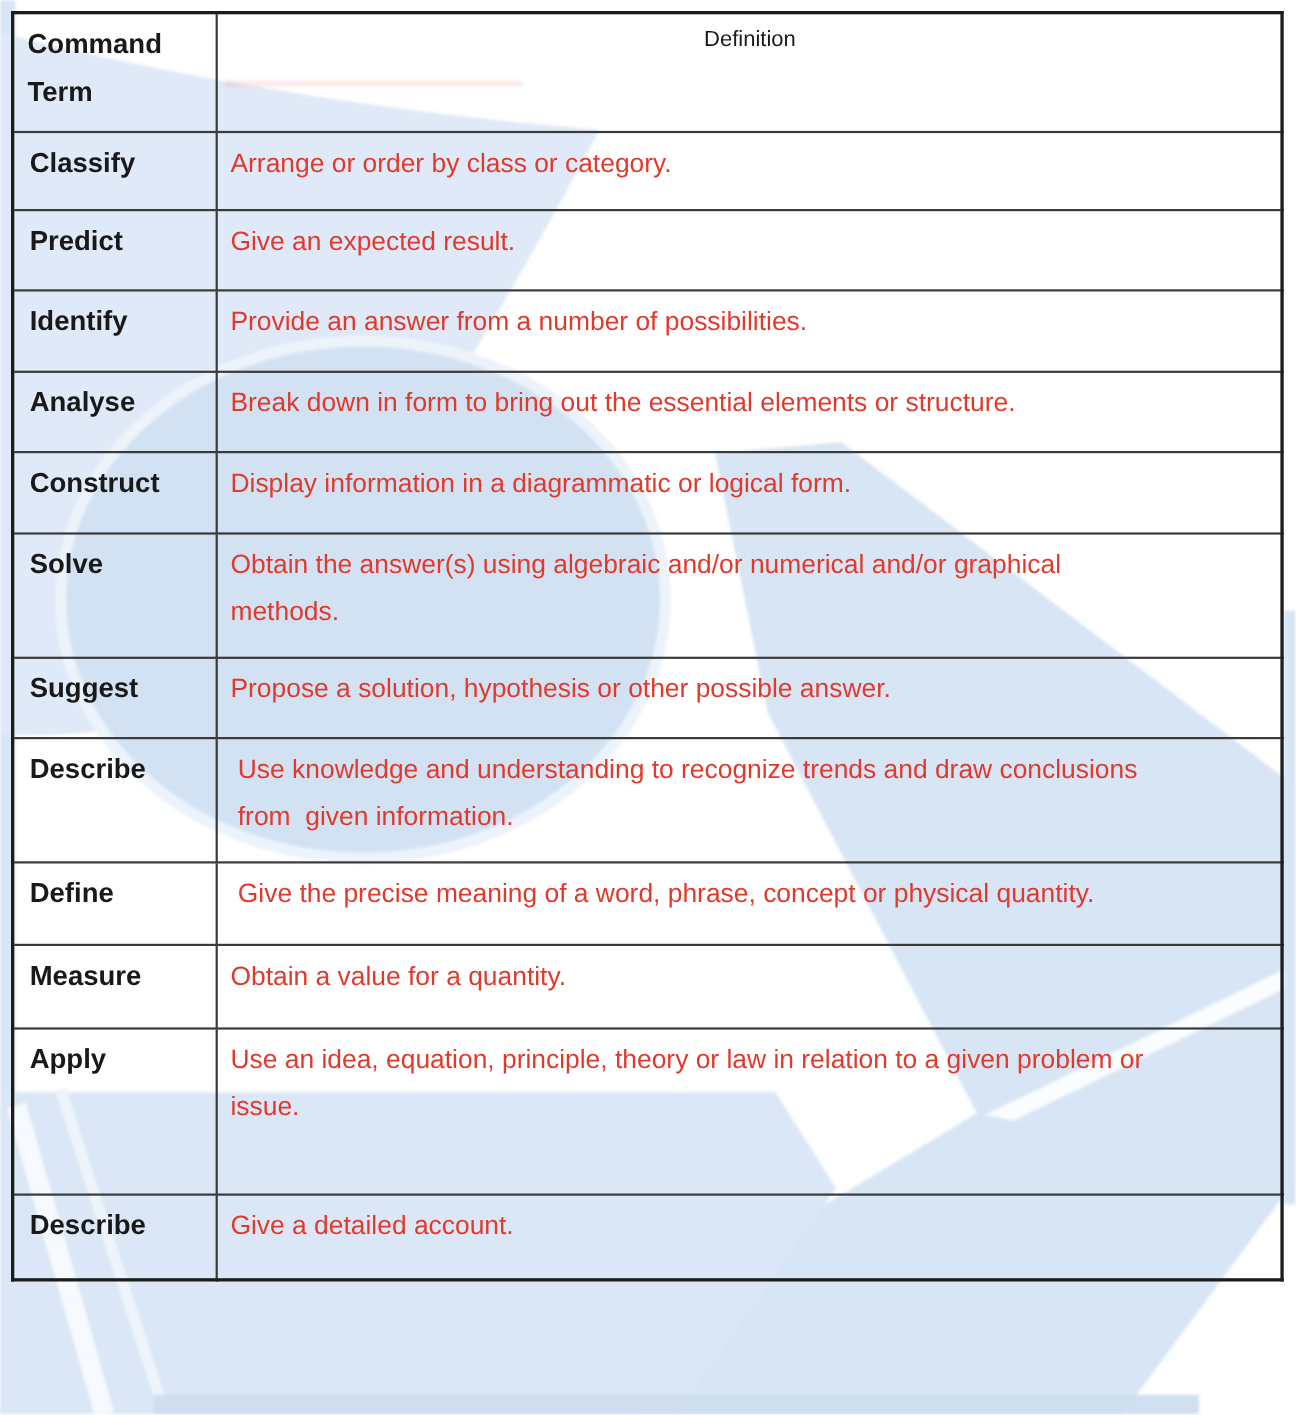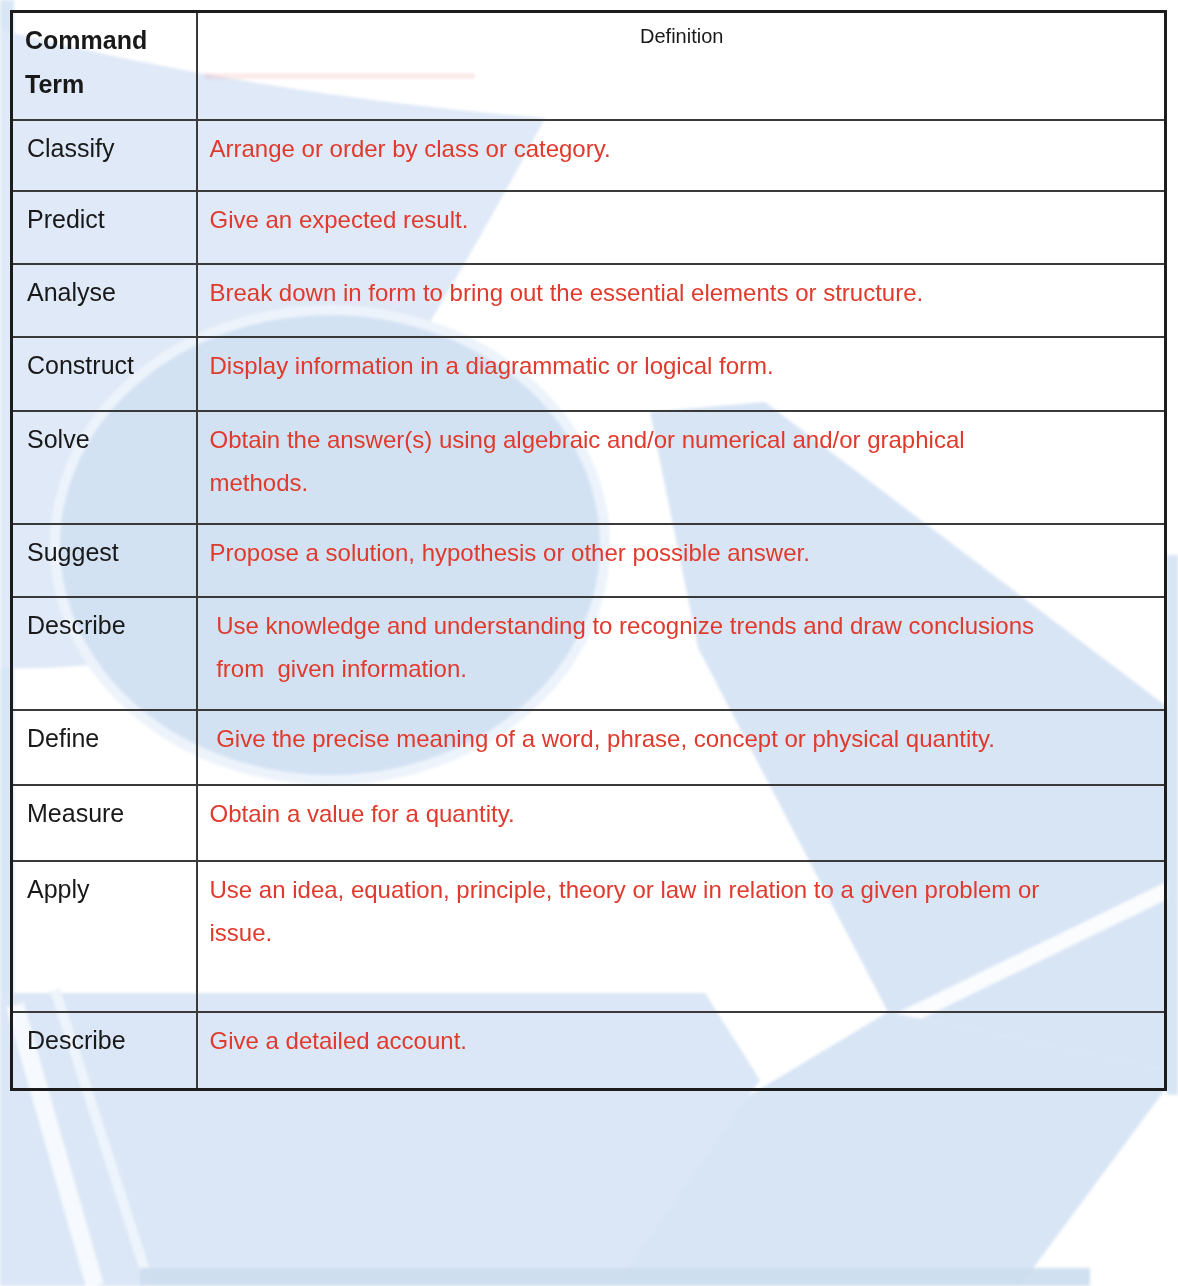--- a/index.html
+++ b/index.html
@@ -30,21 +30,21 @@
   thead th{border-bottom:6px solid #000;}
   .term-head{
     font-weight:bold;font-size:25px;line-height:1.75;color:var(--term-color,#1a1a1a);
     text-align:left;padding-left:14px;
   }
   .def-head{
     font-weight:normal;font-size:20px;line-height:1.75;color:var(--term-color,#1a1a1a);
   }
   thead tr{height:108px;}
   td.term{
-    font-weight:normal;font-size:25px;line-height:1.75;
+    font-weight:bold;font-size:25px;line-height:1.75;
     color:var(--term-color,#1a1a1a);
     padding-left:14px;
   }
   td.def{
     font-size:24px;line-height:1.8;
     color:var(--red,#e03a2d);
     white-space:pre-wrap;
   }
   tr.r0 td{height:63px;}  tr.r1 td{height:65px;}  tr.r2 td{height:66px;}
   tr.r3 td{height:66px;}  tr.r4 td{height:65px;}  tr.r5 td{height:66px;}
@@ -85,20 +85,24 @@
     </thead>
     <tbody>
         <tr class="r0">
       <td class="term">Classify</td>
       <td class="def">Arrange or order by class or category.</td>
     </tr>
         <tr class="r1">
       <td class="term">Predict</td>
       <td class="def">Give an expected result.</td>
     </tr>
+        <tr class="r3">
+      <td class="term">Identify</td>
+      <td class="def">Provide an answer from a number of possibilities.</td>
+    </tr>
         <tr class="r4">
       <td class="term">Analyse</td>
       <td class="def">Break down in form to bring out the essential elements or structure.</td>
     </tr>
         <tr class="r5">
       <td class="term">Construct</td>
       <td class="def">Display information in a diagrammatic or logical form.</td>
     </tr>
         <tr class="r7">
       <td class="term">Solve</td>

